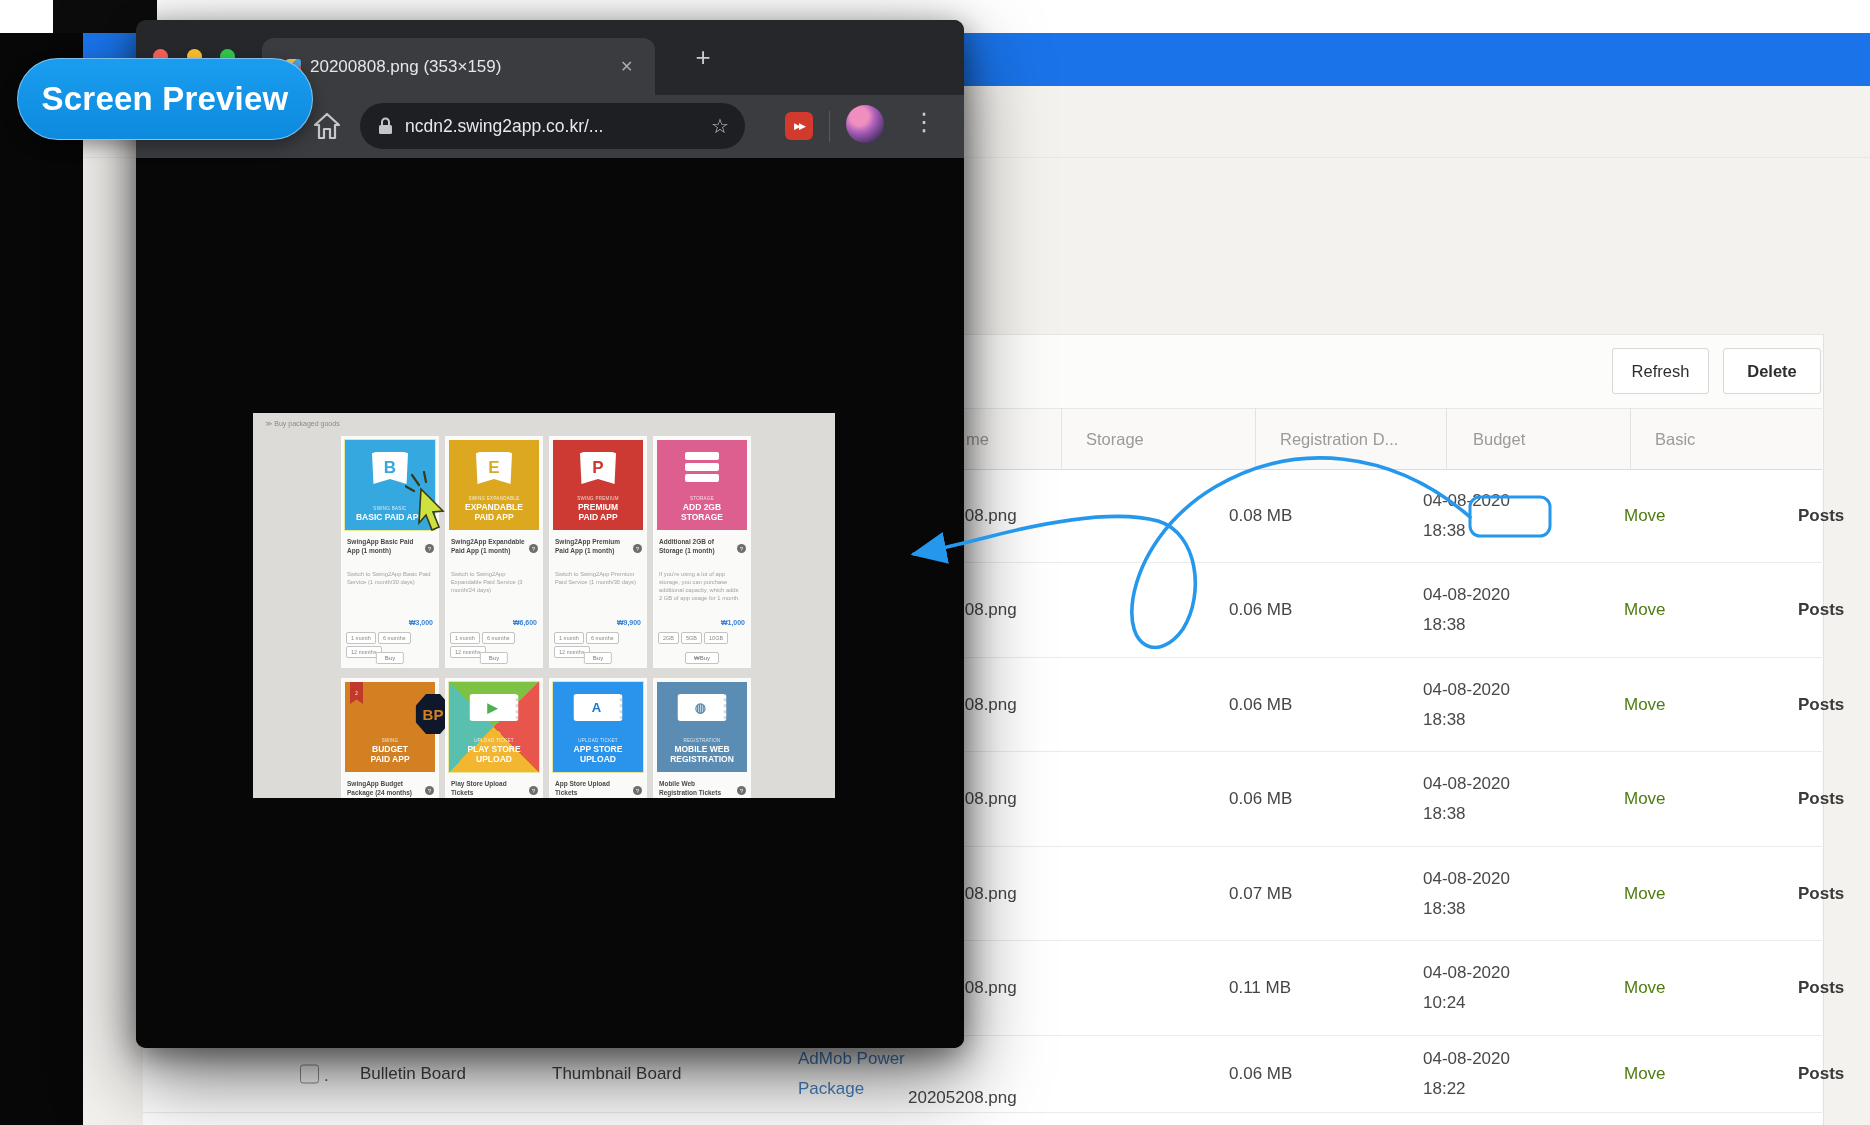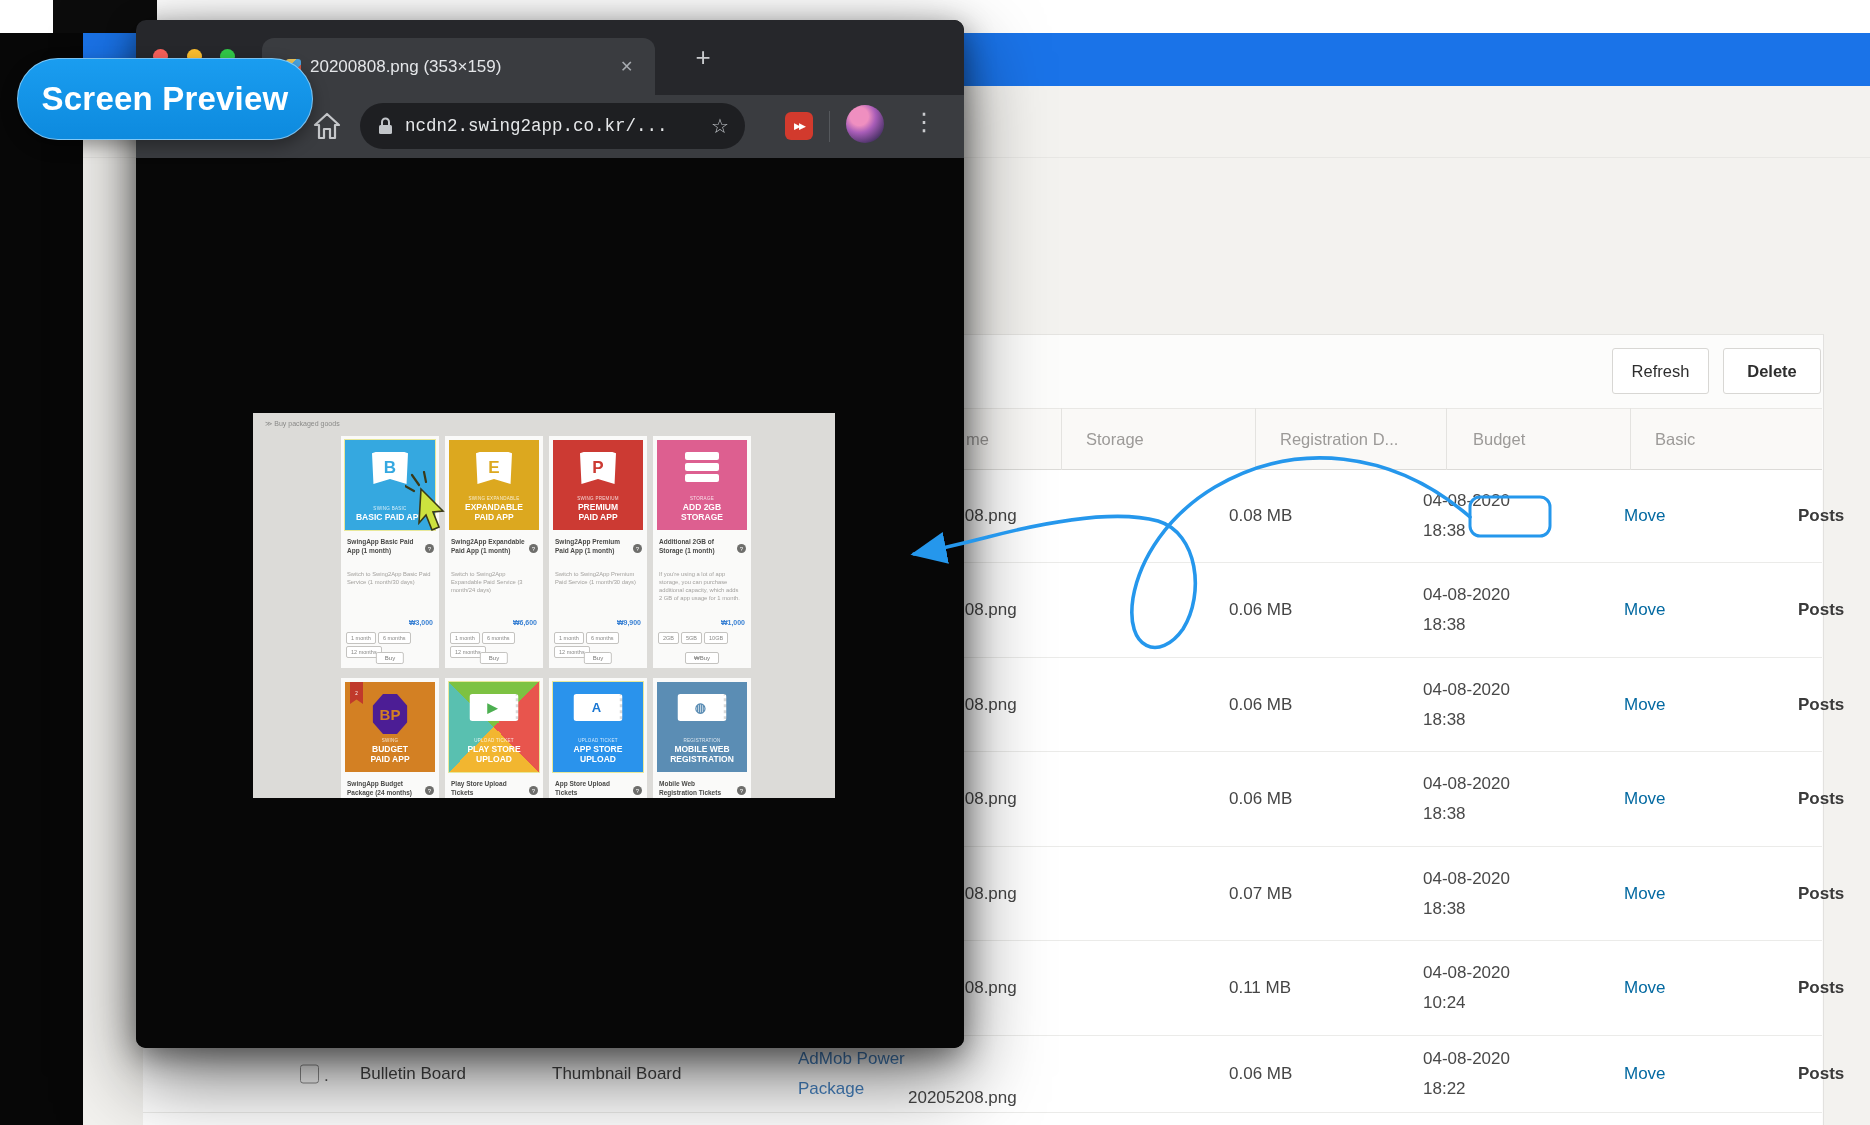--- a/index.html
+++ b/index.html
@@ -25,21 +25,21 @@
   .btn-refresh{left:1612px;top:348px;width:95px;height:44px;}
   .btn-delete{left:1723px;top:348px;width:96px;height:44px;font-weight:bold;}
 
   .thead{left:143px;top:408px;width:1679px;height:62px;background:#faf9f7;
     border-top:1px solid #e9e8e5;border-bottom:1px solid #dcdbd8;box-sizing:border-box;}
   .hcell{position:absolute;font-size:16.5px;color:#9c9a98;top:50%;transform:translateY(-50%);white-space:nowrap;}
   .hsep{position:absolute;top:408px;width:1px;height:62px;background:#e4e3e0;}
 
   .trow{position:absolute;left:143px;width:1679px;background:#ffffff;border-bottom:1px solid #ebebe9;box-sizing:border-box;}
   .cell{position:absolute;font-size:17px;color:#454545;top:50%;transform:translateY(-50%);white-space:nowrap;}
-  .cell.move{color:#0369a1;cursor:pointer;}
+  .cell.move{color:#4d7c0f;cursor:pointer;}
   .cell.type{color:#3a3a3a;font-weight:bold;}
   .cell.applink{color:#4682c0;line-height:30px;cursor:pointer;}
   .datecell{position:absolute;top:50%;transform:translateY(-50%);font-size:17px;color:#484848;line-height:30px;white-space:nowrap;}
   .rowcheck{position:absolute;width:17px;height:17px;border:1.5px solid #909090;border-radius:3px;top:50%;transform:translateY(-50%);}
   .rowdot{position:absolute;font-size:17px;color:#555;top:50%;transform:translateY(-42%);}
   .below-rows{left:143px;top:1113px;width:1679px;height:12px;background:#ffffff;}
 
   
   .popup{left:136px;top:20px;width:828px;height:1028px;border-radius:10px;background:#070707;
     box-shadow:0 30px 80px rgba(0,0,0,.55),0 8px 30px rgba(0,0,0,.45);z-index:5;}
@@ -53,42 +53,42 @@
     background:linear-gradient(135deg,#e8c35a 0 35%,#4aa3e0 35% 70%,#d35a4a 70%);}
   .tabtitle{position:absolute;left:48px;top:0;height:57px;display:flex;align-items:center;font-size:17px;color:#e4e6e9;white-space:nowrap;}
   .tabclose{position:absolute;left:358px;top:0;height:57px;display:flex;align-items:center;font-size:16px;color:#a7abb0;cursor:pointer;}
   .newtab{position:absolute;left:552px;top:22px;width:30px;height:30px;display:flex;align-items:center;justify-content:center;
     font-size:26px;font-weight:300;color:#c9cbce;cursor:pointer;}
   .toolbar{position:absolute;left:0;top:75px;width:828px;height:63px;background:#3a3c40;}
   .homeicon{position:absolute;left:177px;top:16px;cursor:pointer;}
   .urlpill{position:absolute;left:224px;top:8px;width:385px;height:46px;border-radius:23px;background:#1e1f22;
     display:flex;align-items:center;}
   .lock{margin-left:18px;}
-  .urltext{margin-left:12px;font-size:17.5px;color:#e6e8ea;white-space:nowrap;flex:1;font-family:Liberation Mono, monospace;}
+  .urltext{margin-left:12px;font-size:17.5px;color:#e6e8ea;white-space:nowrap;flex:1;}
   .star{font-size:20px;color:#bfc3c7;margin-right:16px;cursor:pointer;}
   .extbtn{position:absolute;left:649px;top:17px;width:28px;height:28px;border-radius:6px;background:#d23a2d;
     color:#fff;display:flex;align-items:center;justify-content:center;font-size:9px;letter-spacing:-2px;cursor:pointer;}
   .tbsep{position:absolute;left:693px;top:16px;width:1px;height:31px;background:#55585c;}
   .avatar{position:absolute;left:710px;top:10px;width:38px;height:38px;border-radius:50%;cursor:pointer;
     background:radial-gradient(circle at 35% 30%,#ef8fc0 0 25%,#a85db8 45%,#453062 80%,#1d1830);}
   .dots{position:absolute;left:776px;top:13px;font-size:24px;color:#c9cbce;cursor:pointer;}
   .popup-content{position:absolute;left:0;top:138px;width:828px;height:890px;background:#070707;border-radius:0 0 10px 10px;}
 
   
   .pimg{position:absolute;left:117px;top:393px;width:582px;height:385px;background:#dcdbd8;overflow:hidden;filter:blur(.45px);}
   .pimg-note{position:absolute;left:12px;top:7px;font-size:7px;color:#8a8a88;}
   .pcard{position:absolute;width:98px;background:#fafaf9;}
   .ptile{position:absolute;left:4px;top:4px;width:90px;height:90px;display:flex;flex-direction:column;align-items:center;justify-content:flex-end;}
   .ptile .ico{position:absolute;top:12px;left:50%;transform:translateX(-50%);}
   .flagico{width:36px;height:32px;background:#ffffff;clip-path:polygon(0 4%,10% 0,90% 0,100% 4%,96% 100%,50% 84%,4% 100%);
     display:flex;align-items:center;justify-content:center;font-weight:bold;font-size:17px;}
   .srvico{width:34px;height:32px;display:flex;flex-direction:column;gap:3px;}
   .srvico div{height:8px;background:#fff;border-radius:2px;}
-  .octico{width:35px;height:40px;background:#4c1d95;clip-path:polygon(30% 0,70% 0,100% 30%,100% 70%,70% 100%,30% 100%,0 70%,0 30%);
-    display:flex;align-items:center;justify-content:center;font-weight:bold;font-size:15px;}
+  .octico{width:35px;height:40px;background:#0f172a;clip-path:polygon(30% 0,70% 0,100% 30%,100% 70%,70% 100%,30% 100%,0 70%,0 30%);
+    display:flex;align-items:center;justify-content:center;font-weight:bold;font-size:15px;margin-left:43px;}
   .tickico{width:46px;height:27px;background:#fff;border-radius:3px;display:flex;align-items:center;justify-content:center;
     font-size:13px;font-weight:bold;border-right:3px dotted rgba(0,0,0,.15);}
   .ptile .small{font-size:4.5px;color:rgba(255,255,255,.8);margin-bottom:2px;letter-spacing:.3px;}
   .ptile .cap{font-size:8.5px;font-weight:bold;color:#ffffff;text-align:center;line-height:9.5px;margin-bottom:8px;white-space:pre-line;}
   .ribbon{position:absolute;left:5px;top:0;width:13px;height:22px;background:#c0392b;color:#fff;font-size:4.5px;
     display:flex;align-items:center;justify-content:center;clip-path:polygon(0 0,100% 0,100% 100%,50% 80%,0 100%);}
   .ptitle{position:absolute;left:6px;font-size:6.5px;font-weight:bold;color:#4a4a48;line-height:8.5px;width:74px;}
   .pinfo{position:absolute;right:5px;width:9px;height:9px;border-radius:50%;background:#6e6e6c;color:#fff;
     font-size:6px;display:flex;align-items:center;justify-content:center;}
   .pdesc{position:absolute;left:6px;font-size:5.8px;color:#a3a19e;line-height:8px;width:84px;}

